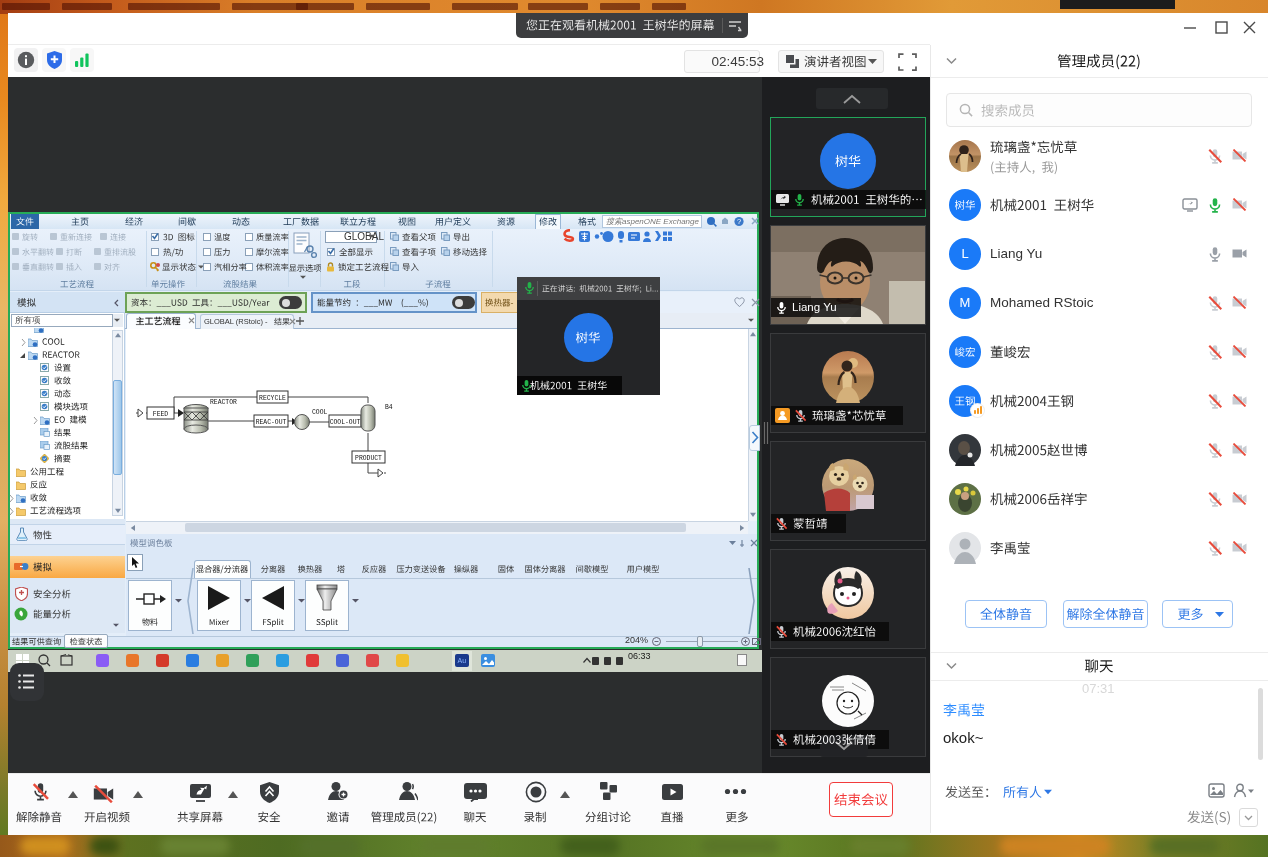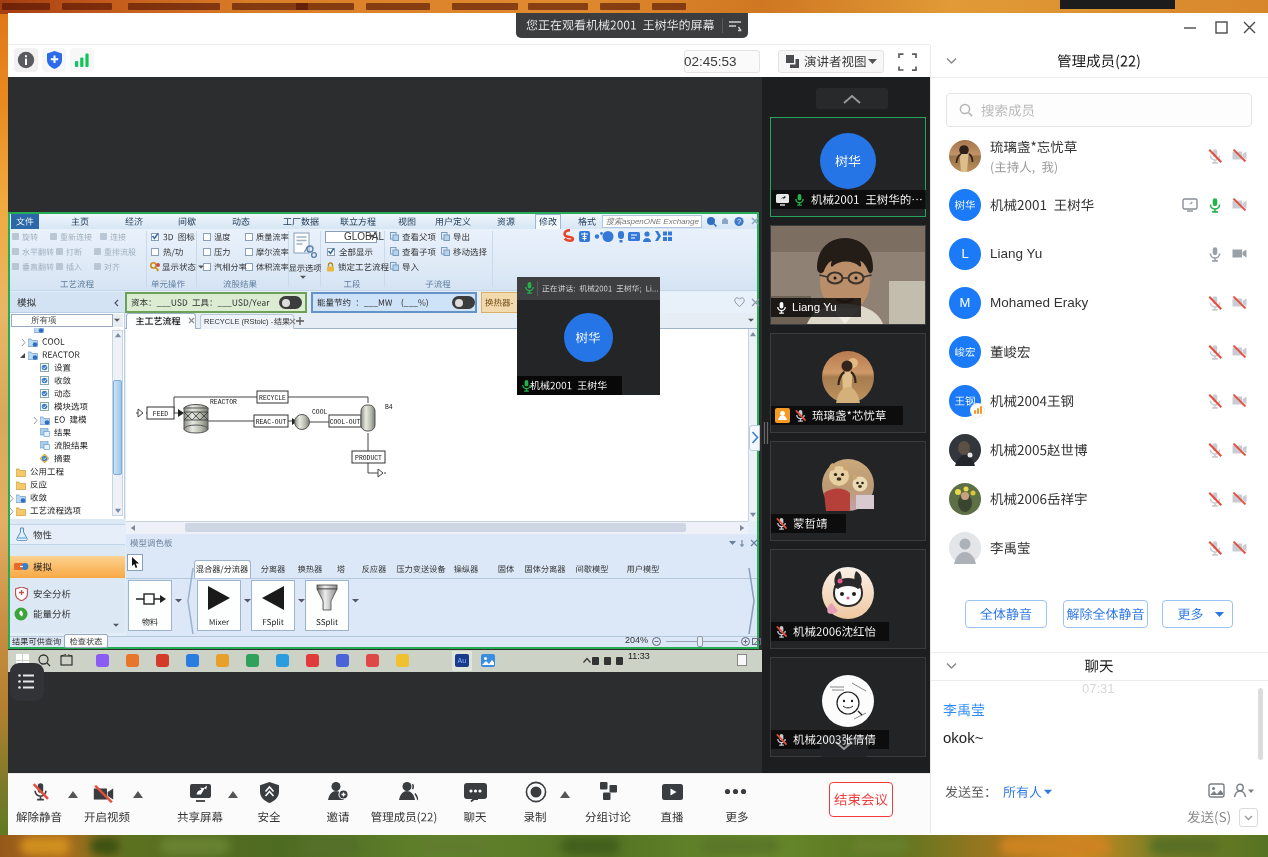--- a/index.html
+++ b/index.html
@@ -63,21 +63,21 @@
     <path d="M9.5 5.6v7.4M5.8 9.3h7.4" stroke="#fff" stroke-width="2"></path>
   </svg>
 <svg class="a" style="left:74px;top:52px" width="16" height="16" viewBox="0 0 16 16">
     <g fill="#10c45c">
       <rect x="1" y="9" width="3.2" height="6" rx="1"></rect>
       <rect x="6.2" y="5.5" width="3.2" height="9.5" rx="1"></rect>
       <rect x="11.4" y="1.5" width="3.2" height="13.5" rx="1"></rect>
     </g>
   </svg>
 <div class="a" style="left:684px;top:50px;width:76px;height:23px;background:#fafafa;border:1px solid #e3e3e3;border-radius:3px"></div>
-<div class="a" style="left:684px;top:50px;width:80px;height:23px;line-height:23px;text-align:left;font-size:13.5px;color:#3a3a3a">02:45:53</div>
+<div class="a" style="left:684px;top:50px;width:80px;height:23px;line-height:23px;text-align:right;font-size:13.5px;color:#3a3a3a">02:45:53</div>
 <div class="a" style="left:778px;top:50px;width:106px;height:23px;background:#f7f7f7;border:1px solid #e3e3e3;border-radius:3px"></div>
 <svg class="a" style="left:786px;top:55px" width="13" height="13" viewBox="0 0 13 13">
     <path d="M0 0h8v8H0Z M9.5 4h3.5v9H4V9.5h5.5Z" fill="#4a4c50"></path>
   </svg>
 <svg class="a" style="left:868px;top:58px" width="9" height="7" viewBox="0 0 9 7">
     <path d="M0 1l4.5 5L9 1Z" fill="#555"></path>
   </svg>
 <svg class="a" style="left:898px;top:53px" width="19" height="18" viewBox="0 0 19 18">
     <g stroke="#5c5c5c" stroke-width="1.7" fill="none">
       <path d="M1 5V1.2h4.5M14 1.2h4V5M18 13.5v3.6h-4M5.5 17H1v-3.5"></path>
@@ -215,33 +215,33 @@
 <svg class="a" style="left:734px;top:297px" width="26" height="11" viewBox="0 0 26 11">
     <path d="M5.5 9.5C2 6.8.8 4.8.8 3.2.8 1.8 2 .8 3.2.8c.9 0 1.8.5 2.3 1.4C6 1.3 6.9.8 7.8.8 9 .8 10.2 1.8 10.2 3.2c0 1.6-1.2 3.6-4.7 6.3Z" fill="none" stroke="#8a94a6" stroke-width="1"></path>
     <path d="M18 2l7 7M25 2l-7 7" stroke="#8a94a6" stroke-width="1.2"></path>
   </svg>
 <div class="a" style="left:10px;top:313px;width:747px;height:16px;background:#e7edf5;border-bottom:1px solid #9db4cf"></div>
 <div class="a" style="left:126px;top:313px;width:70px;height:16px;background:#fbfdff;border:1px solid #9db4cf;border-bottom:0;border-radius:3px 3px 0 0"></div>
 <svg class="a" style="left:188px;top:317px" width="7" height="7" viewBox="0 0 7 7">
     <path d="M1 1l5 5M6 1l-5 5" stroke="#888" stroke-width="1.1"></path>
   </svg>
 <div class="a" style="left:200px;top:314px;width:94px;height:15px;background:#eef3f9;border:1px solid #b6c8dc;border-bottom:0;border-radius:3px 3px 0 0"></div>
-<div class="a" style="left:204px;top:314px;height:15px;line-height:15px;font-size:7.5px;color:#333">RECYCLE (RStoic) - </div>
+<div class="a" style="left:204px;top:314px;height:15px;line-height:15px;font-size:7.5px;color:#333">GLOBAL (RStoic) - </div>
 <svg class="a" style="left:289px;top:318px" width="7" height="7" viewBox="0 0 7 7">
     <path d="M1 1l5 5M6 1l-5 5" stroke="#888" stroke-width="1.1"></path>
   </svg>
 <svg class="a" style="left:296px;top:317px" width="8" height="8" viewBox="0 0 8 8">
     <path d="M4 0v8M0 4h8" stroke="#555" stroke-width="1.3"></path>
   </svg>
 <svg class="a" style="left:748px;top:318px" width="6" height="5" viewBox="0 0 6 5">
     <path d="M0 .8l3 3 3-3Z" fill="#555"></path>
   </svg>
 <div class="a" style="left:10px;top:313px;width:115px;height:206px;background:#fff;border-right:1px solid #b9cfe6"></div>
 <div class="a" style="left:11px;top:314px;width:112px;height:13px;background:#fff;border:1px solid #97a9bd"></div>
-<div class="a" style="left:31px;top:314px;font-size:8.5px;line-height:13px;color:#444">所有项</div>
+<div class="a" style="left:15px;top:314px;font-size:8.5px;line-height:13px;color:#444">所有项</div>
 <div class="a" style="left:112px;top:314px;width:11px;height:13px;background:#e8edf3;border-left:1px solid #97a9bd"></div>
 <svg class="a" style="left:114px;top:318px" width="6" height="5" viewBox="0 0 6 5">
     <path d="M0 .8l3 3 3-3Z" fill="#555"></path>
   </svg>
 <svg class="a" style="left:21px;top:339px" width="5" height="7" viewBox="0 0 5 7">
     <path d="M1 0l3 3.5L1 7" stroke="#999" stroke-width="1" fill="none"></path>
   </svg>
 <svg class="a" style="left:28px;top:338px" width="10" height="9" viewBox="0 0 10 9">
     <path d="M0 1h3l1 1.5h5.5V8.5H0Z" fill="#bdd9f2" stroke="#6a9cc8" stroke-width=".7"></path>
     <circle cx="7" cy="6.5" r="2.3" fill="#2f6fc2"></circle>
@@ -516,21 +516,21 @@
     <rect width="14" height="13" rx="2" fill="#3a8ee0"></rect>
     <circle cx="4.5" cy="4.5" r="1.5" fill="#fff"></circle>
     <path d="M1 11l4-4 3 3 3-4 2 2.5V11Z" fill="#fff"></path>
   </svg>
 <svg class="a" style="left:583px;top:657px" width="8" height="7" viewBox="0 0 8 7">
     <path d="M.5 5.5L4 1.5l3.5 4" stroke="#333" stroke-width="1.2" fill="none"></path>
   </svg>
 <div class="a" style="left:592px;top:657px;width:7px;height:8px;background:#333;border-radius:1px"></div>
 <div class="a" style="left:604px;top:657px;width:7px;height:8px;background:#333;border-radius:1px"></div>
 <div class="a" style="left:616px;top:657px;width:7px;height:8px;background:#333;border-radius:1px"></div>
-<div class="a" style="left:628px;top:651px;font-size:9px;color:#1a1a1a">11:33</div>
+<div class="a" style="left:628px;top:651px;font-size:9px;color:#1a1a1a">06:33</div>
 <div class="a" style="left:737px;top:654px;width:10px;height:12px;background:#f8f8f8;border:1px solid #888"></div>
 <div class="a" style="left:10px;top:663px;width:34px;height:38px;background:#313336;border-radius:9px"></div>
 <svg class="a" style="left:18px;top:673px" width="18" height="17" viewBox="0 0 18 17">
     <g stroke="#e8e8e8" stroke-width="1.8" fill="none">
       <path d="M5 2.5h11M5 8.5h11M5 14.5h11"></path>
     </g>
     <g fill="#e8e8e8">
       <circle cx="1.5" cy="2.5" r="1.3"></circle>
       <circle cx="1.5" cy="8.5" r="1.3"></circle>
       <circle cx="1.5" cy="14.5" r="1.3"></circle>
@@ -750,21 +750,21 @@
       <rect x="5" y="1" width="4" height="7" rx="2" fill="#9aa0a8" stroke="none"></rect>
       <path d="M3 6.5a4 4 0 008 0M7 10.5V13M4.5 13h5"></path>
     </g>
   </svg>
 <svg class="a" style="left:1231px;top:247px" width="17" height="13" viewBox="0 0 16 13">
     <path d="M1 2.5h9.5v8H1Z" fill="#9aa0a8"></path>
     <path d="M11 5l4-2.5v8L11 8Z" fill="#9aa0a8"></path>
   </svg>
 <div class="a" style="left:949px;top:287px;width:32px;height:32px;border-radius:50%;background:#1a7af8"></div>
 <div class="a" style="left:949px;top:287px;width:32px;height:32px;line-height:32px;text-align:center;font-size:13px;color:#fff">M</div>
-<div class="a" style="left:990px;top:295px;font-size:13.5px;color:#333">Mohamed Eraky</div>
+<div class="a" style="left:990px;top:295px;font-size:13.5px;color:#333">Mohamed RStoic</div>
 <svg class="a" style="left:1207px;top:295px" width="16" height="16" viewBox="0 0 14 14">
     <g fill="none" stroke="#c8ccd2" stroke-width="1.4">
       <rect x="5" y="1" width="4" height="7" rx="2" fill="#c8ccd2" stroke="none"></rect>
       <path d="M3 6.5a4 4 0 008 0M7 10.5V13M4.5 13h5"></path>
     </g>
     <path d="M2 1.5L12.5 12.5" stroke="#e84c3c" stroke-width="1.8"></path>
   </svg>
 <svg class="a" style="left:1231px;top:296px" width="17" height="13" viewBox="0 0 16 13">
     <path d="M1 2.5h9.5v8H1Z" fill="#c8ccd2"></path>
     <path d="M11 5l4-2.5v8L11 8Z" fill="#c8ccd2"></path>

